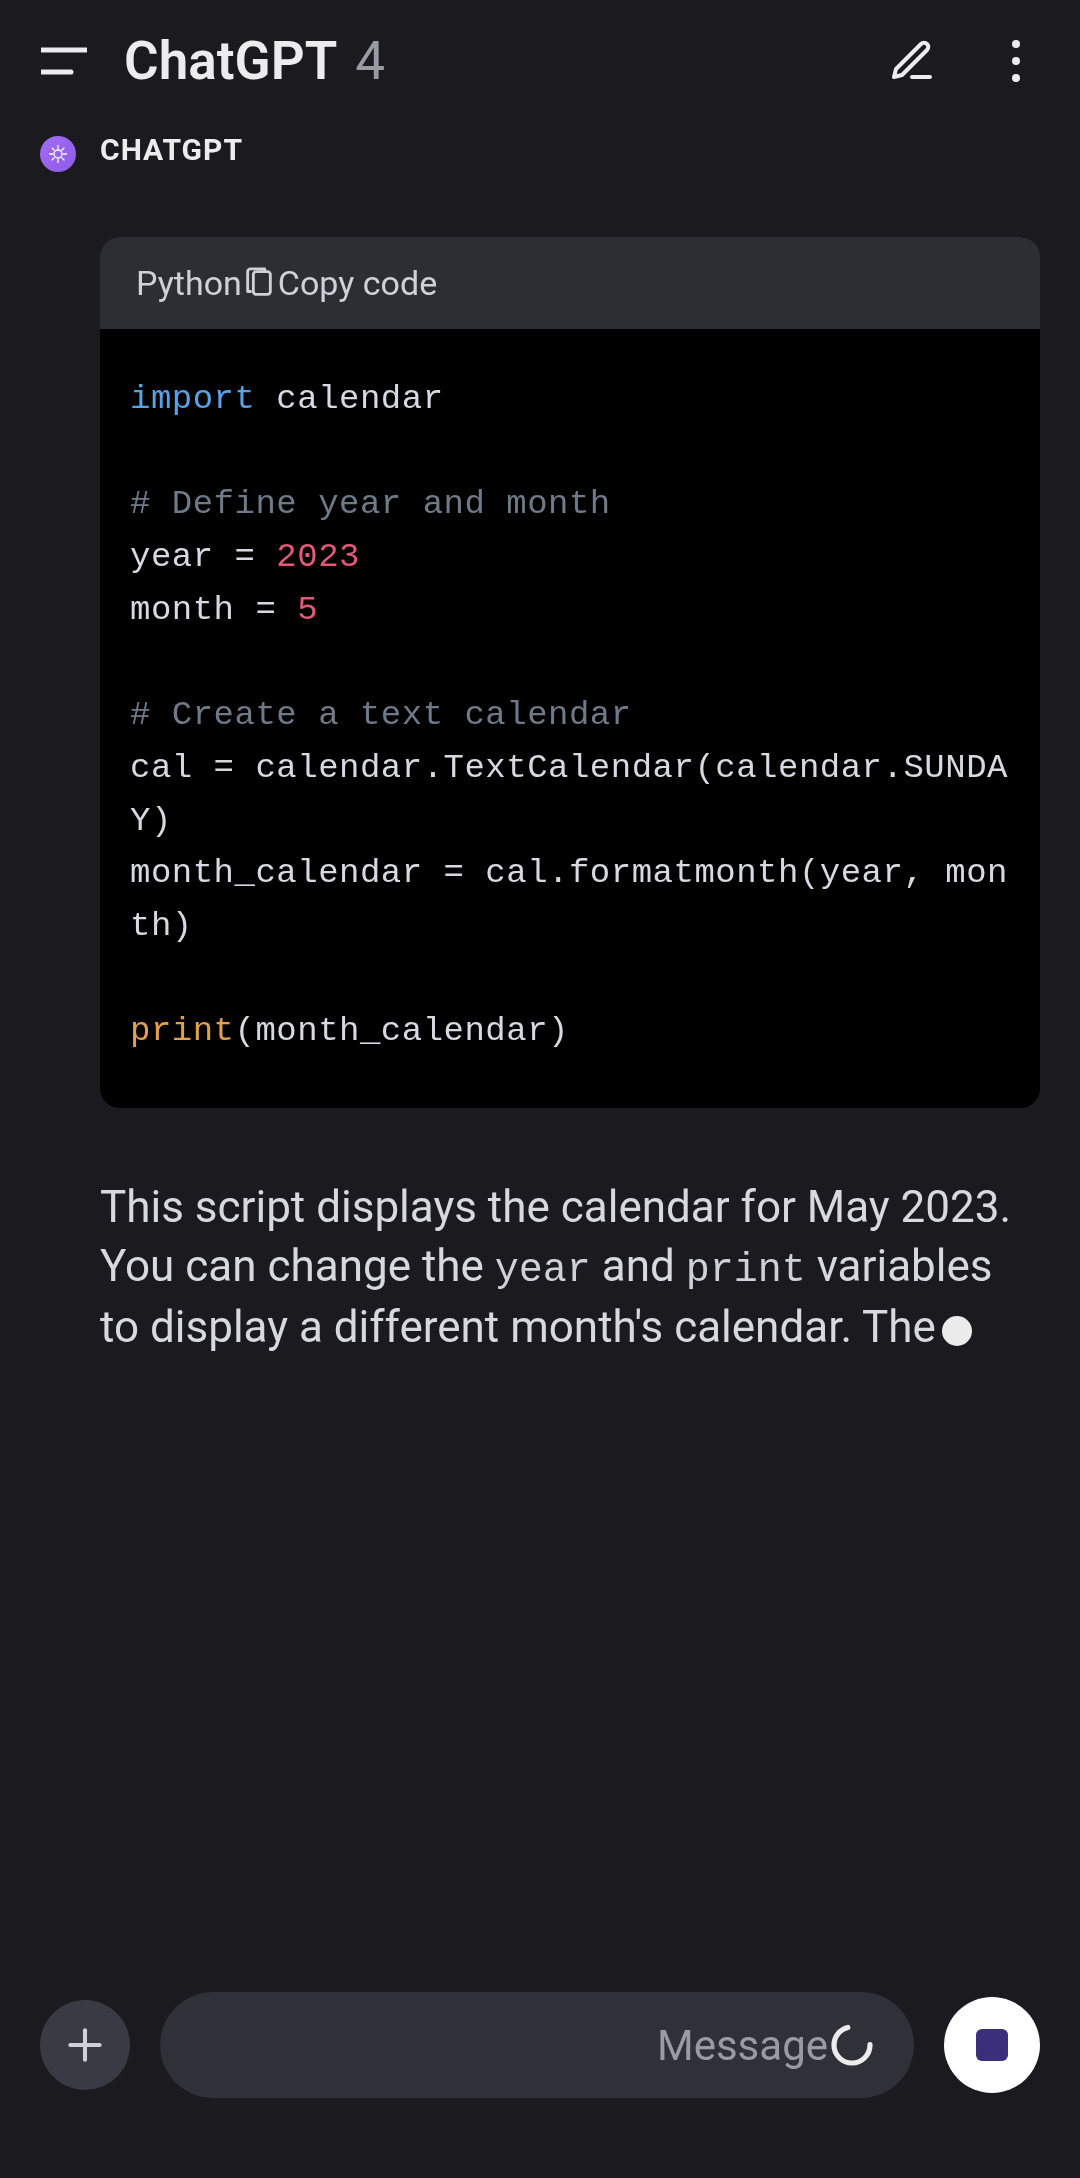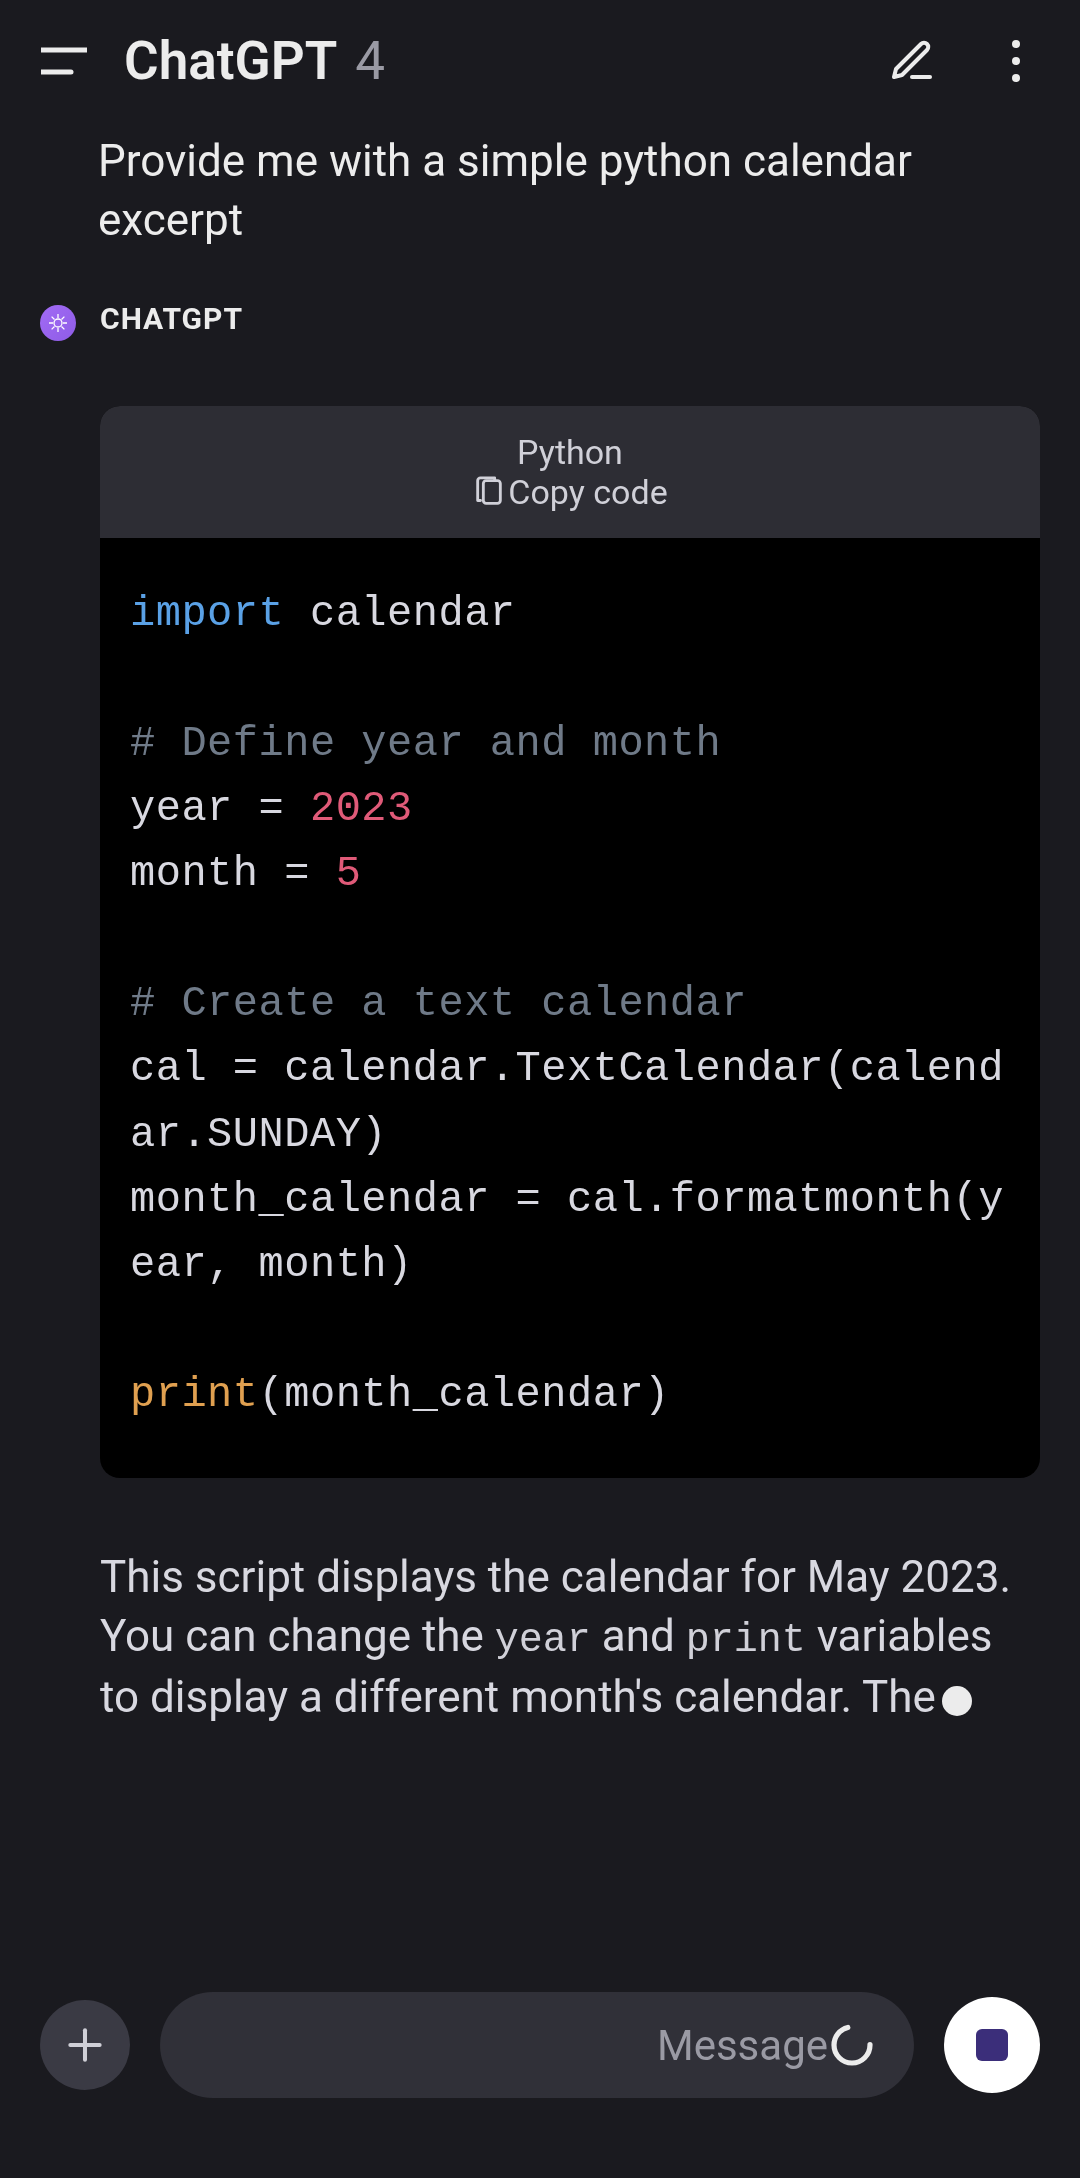--- a/index.html
+++ b/index.html
@@ -130,43 +130,41 @@
       margin-bottom: 70px;
       border-radius: 20px;
       overflow: hidden;
       background: #000000;
     }
 
     .code-header {
       background: #2d2d34;
       display: flex;
       align-items: center;
-      justify-content: space-between;
       padding: 26px 36px;
       font-size: 34px;
       color: #d0d0d8;
-      flex-direction: column;
     }
 
     .code-lang {
       font-weight: 400;
     }
 
     .copy-btn {
       display: flex;
       align-items: center;
       gap: 2px;
       font-size: 34px;
       color: #d0d0d8;
     }
 
     .code-body {
       padding: 44px 20px 50px 30px;
       font-family: "SFMono-Regular", Consolas, "Liberation Mono", Menlo, monospace;
-      font-size: 42px;
+      font-size: 34px;
       line-height: 1.55;
       letter-spacing: 0.5px;
       white-space: pre-wrap;
       word-break: break-all;
     }
 
     .tok-kw { color: #5aa1e6; }
     .tok-com { color: #6f7a88; }
     .tok-num { color: #e05a78; }
     .tok-fn { color: #e0a050; }
@@ -274,23 +272,20 @@
         <circle cx="5" cy="5" r="4"></circle>
         <circle cx="5" cy="22" r="4"></circle>
         <circle cx="5" cy="39" r="4"></circle>
       </svg>
     </div>
   </div>
 </div>
 
 <div class="conversation">
 
-  <div class="user-message">
-    <span>Provide me with a simple python calendar excerpt</span>
-  </div>
 
   <div class="assistant-message">
     <div class="assistant-avatar">
       <svg viewBox="0 0 24 24" fill="none" stroke="#ffffff" stroke-width="1.3">
         <circle cx="12" cy="12" r="4"></circle>
         <path d="M12 3 L12 7 M12 17 L12 21 M3 12 L7 12 M17 12 L21 12 M5.6 5.6 L8.5 8.5 M15.5 15.5 L18.4 18.4 M5.6 18.4 L8.5 15.5 M15.5 8.5 L18.4 5.6"></path>
       </svg>
     </div>
     <div class="assistant-content">
       <div class="assistant-label">CHATGPT</div>

